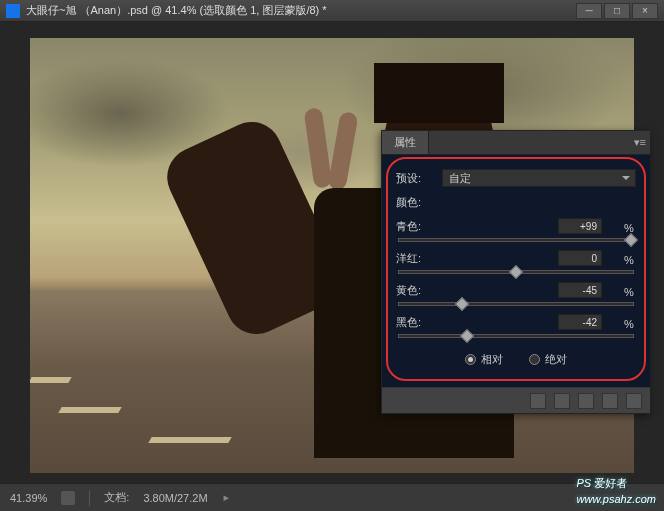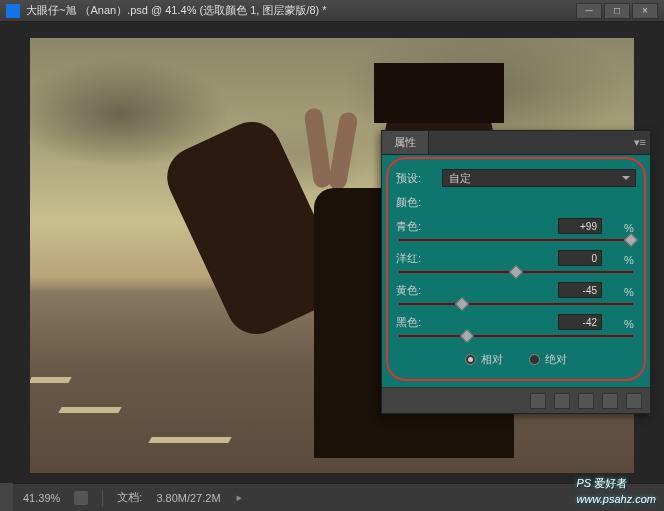--- a/index.html
+++ b/index.html
@@ -14,24 +14,24 @@
 .clouds{position:absolute;top:0;left:0;right:0;height:58%;background:radial-gradient(ellipse 180px 90px at 15% 30%,#6a6550 0%,transparent 60%),radial-gradient(ellipse 220px 100px at 75% 20%,#78735a 0%,transparent 65%),radial-gradient(ellipse 150px 70px at 45% 45%,#9a9272 0%,transparent 60%)}
 .road{position:absolute;bottom:0;left:0;right:0;height:42%;background:linear-gradient(180deg,#8a7a62 0%,#6a5a48 40%,#5a4a3c 100%)}
 .lane{position:absolute;background:#c8b890;height:6px}
 .person{position:absolute;right:120px;top:40px;width:260px;height:380px}
 .head{position:absolute;top:0;right:20px;width:110px;height:130px;background:#2a1810;border-radius:50% 50% 40% 40%}
 .hair{position:absolute;top:-15px;right:10px;width:130px;height:60px;background:#1a0e08}
 .body-p{position:absolute;top:110px;right:0;width:200px;height:270px;background:#1a1208;border-radius:20px 20px 0 0}
 .arm{position:absolute;top:50px;left:-60px;width:120px;height:200px;background:#2a1a10;border-radius:30px;transform:rotate(-25deg)}
 .hand{position:absolute;top:30px;left:40px;width:80px;height:120px}
 .finger{position:absolute;width:18px;background:#8a6a52;border-radius:9px}
-.statusbar{position:absolute;bottom:0;left:13px;right:0;height:28px;background:#393939;border-top:1px solid #222;display:flex;align-items:center;padding:0 10px;color:#bbb;gap:14px}
+.statusbar{position:absolute;bottom:0;left:0;right:0;height:28px;background:#393939;border-top:1px solid #222;display:flex;align-items:center;padding:0 10px;color:#bbb;gap:14px}
 .sb-sep{width:1px;height:16px;background:#555}
 .sb-icon{width:14px;height:14px;background:#555;border-radius:2px}
-.panel{position:absolute;top:130px;right:13px;width:270px;background:#0f766e;border:1px solid #222;box-shadow:-2px 2px 8px rgba(0,0,0,.5)}
+.panel{position:absolute;top:130px;right:13px;width:270px;background:#0f172a;border:1px solid #222;box-shadow:-2px 2px 8px rgba(0,0,0,.5)}
 .panel-tabs{height:24px;background:#383838;display:flex;align-items:center;border-bottom:1px solid #222}
 .tab{padding:0 12px;height:100%;display:flex;align-items:center;color:#ccc;background:#484848;border-right:1px solid #222}
 .panel-menu{margin-left:auto;width:20px;height:20px;display:flex;align-items:center;justify-content:center;color:#aaa}
 .panel-head{padding:6px 8px;display:flex;align-items:center;gap:6px;color:#ccc}
 .adj-icon{width:16px;height:16px;background:#ccc;border:1px solid #888}
 .mask-icon{width:16px;height:16px;background:#666;border:1px solid #888;border-radius:50%}
 .highlight{border:2px solid #e03030;border-radius:20px;margin:2px 4px 6px;padding:6px 6px 10px}
 .row{display:flex;align-items:center;padding:4px 2px;color:#ccc;gap:6px}
 .row-label{width:40px;flex-shrink:0}
 .select{flex:1;height:18px;background:#333;border:1px solid #222;color:#ccc;padding:0 6px;display:flex;align-items:center;position:relative}

